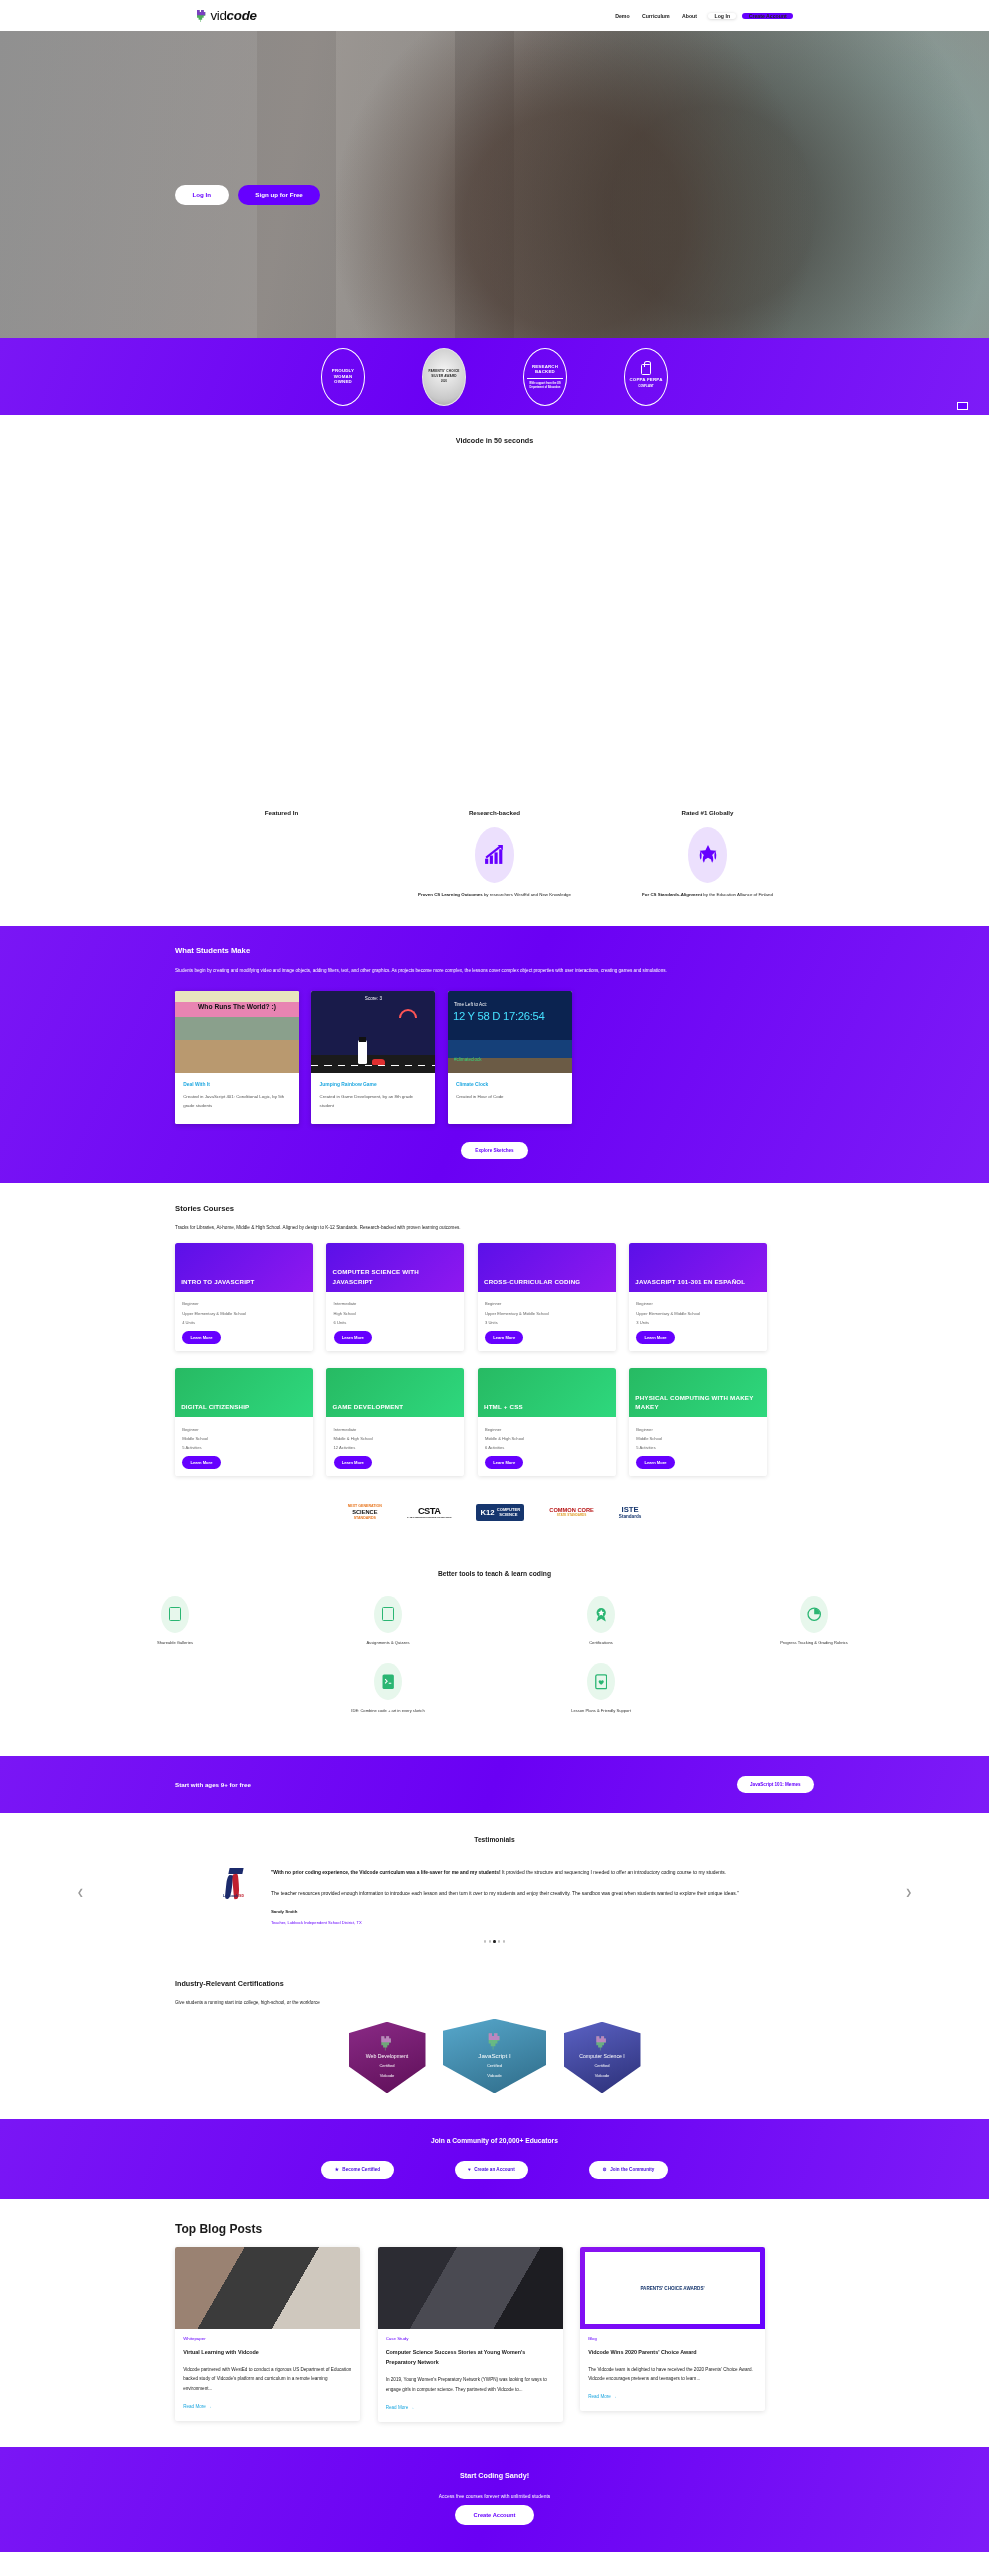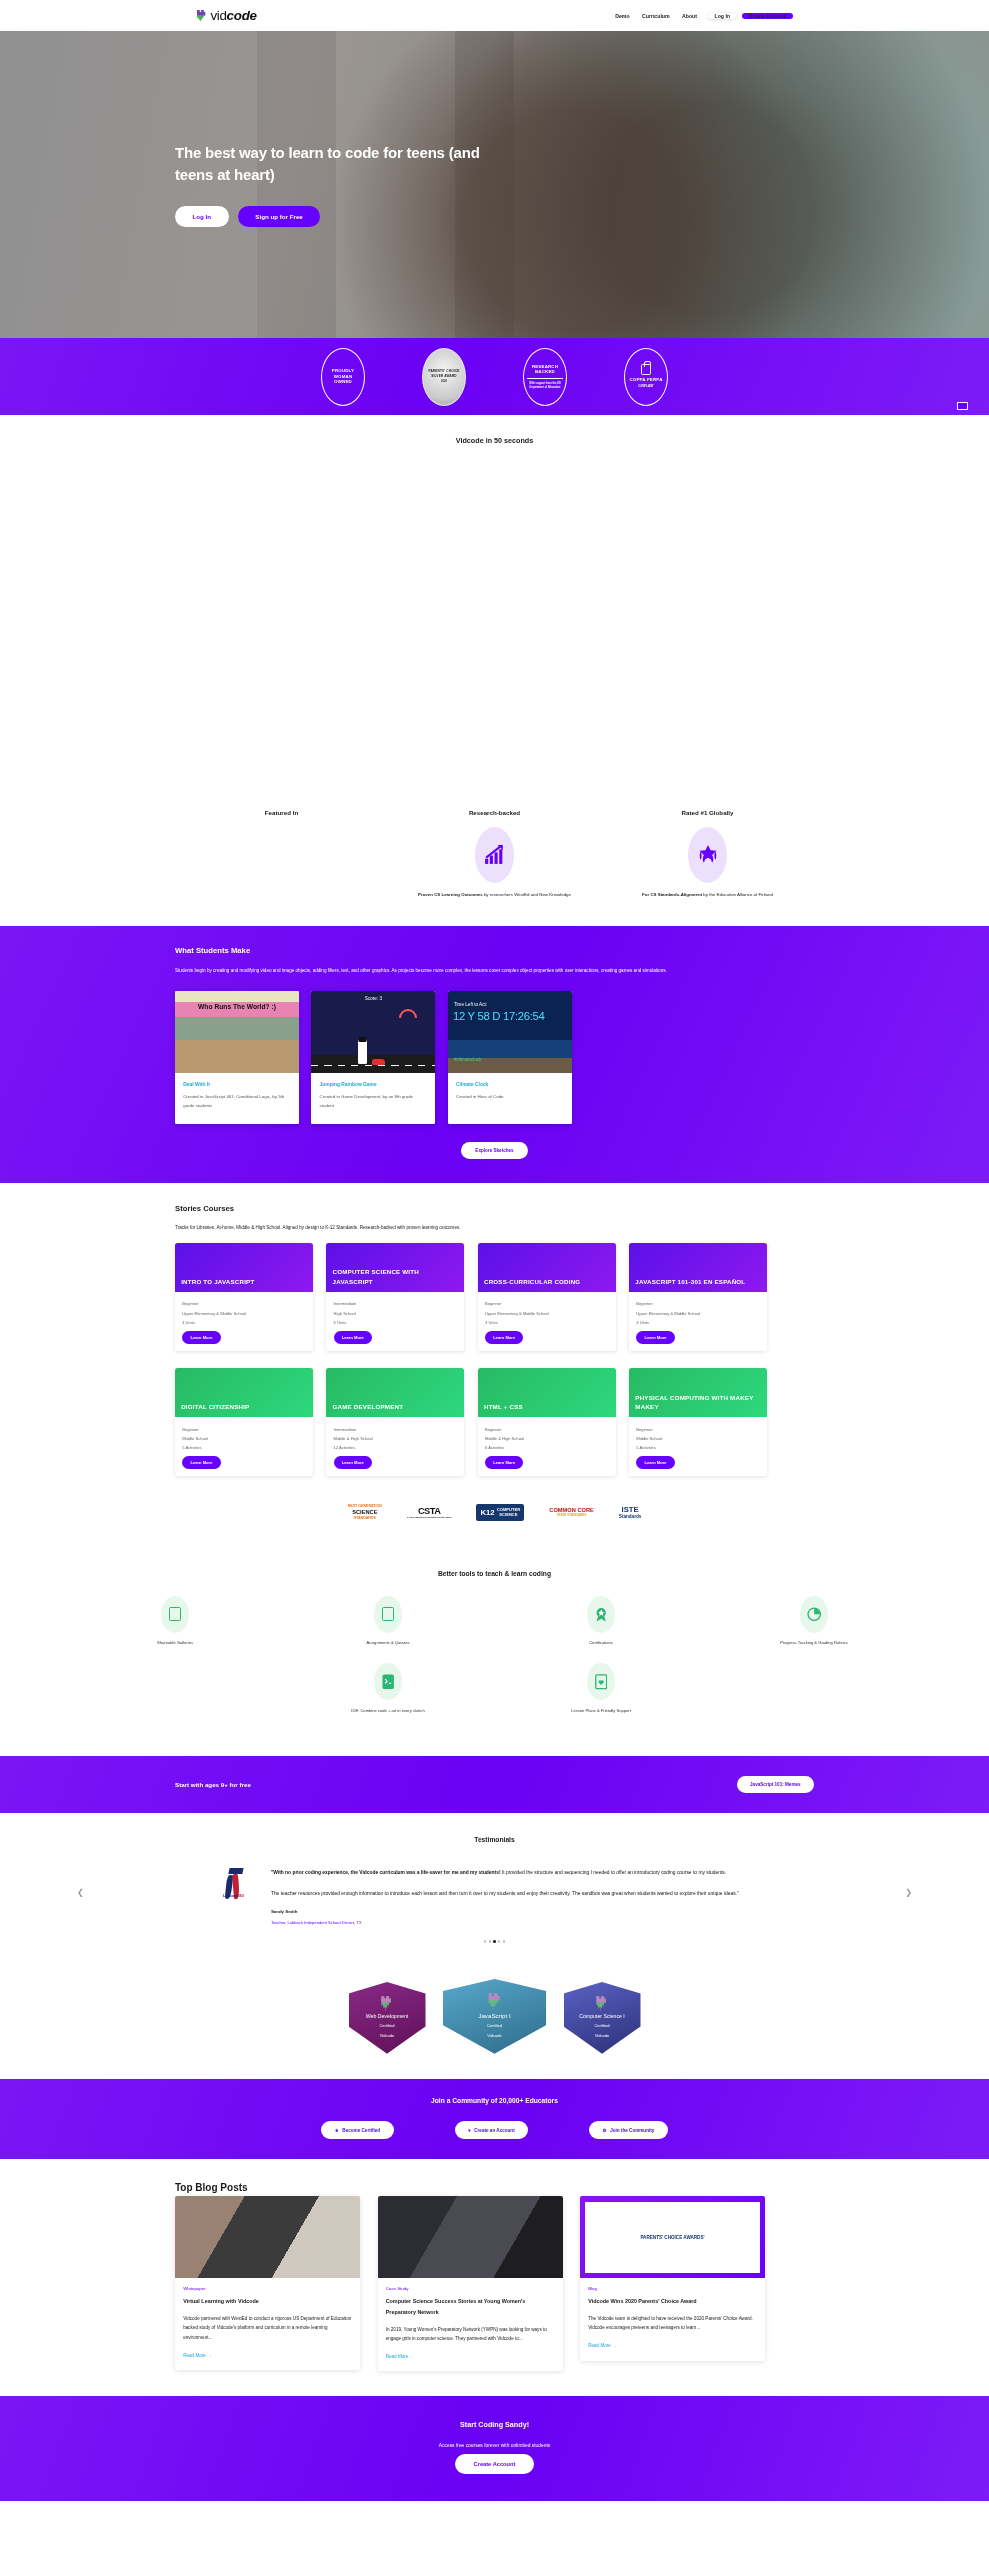--- a/index.html
+++ b/index.html
@@ -178,21 +178,21 @@
   .sh-v{font-size:4.1px;margin-top:5.2px;}
 
   
   .community{background:linear-gradient(110deg,#7a16f5,#6a00f4 50%,#7d1bf7);padding:17.5px 0 20.6px;text-align:center;}
   .community h2{color:#fff;font-size:6.7px;font-weight:800;margin-bottom:17.5px;}
   .comm-btns{display:flex;justify-content:center;gap:61px;}
   .comm-btns a{background:#fff;color:#4a0fe0;font-size:4.6px;font-weight:700;border-radius:12.4px;padding:6.2px 13.4px;text-decoration:none;display:inline-flex;align-items:center;gap:3.6px;}
 
   
   .blog{padding:23px 0 25px;}
-  .blog h2{font-size:10px;font-weight:800;margin-bottom:3px;}
+  .blog h2{font-size:12px;font-weight:800;margin-bottom:11px;}
   .blogrow{display:flex;gap:17.5px;align-items:flex-start;}
   .bcard{width:185px;background:#fff;border-radius:2.1px;box-shadow:0 1px 5.2px rgba(0,0,0,.12);overflow:hidden;}
   .bcard .img{height:82px;}
   .bi1{background:linear-gradient(120deg,#9a8272 0 30%,#3b3b3b 30% 62%,#cfc8be 62% 100%);}
   .bi2{background:linear-gradient(120deg,#2c2c33 0 34%,#4a4a52 34% 70%,#1d1d22 70% 100%);}
   .bi3{background:linear-gradient(135deg,#8a14f0,#6600ff);padding:5.2px;}
   .bi3 .inner{background:#fff;height:100%;display:flex;align-items:center;justify-content:center;font-size:4.6px;color:#16366e;font-weight:700;text-align:center;line-height:1.6;}
   .bcard .body{padding:7.2px 8.2px 11.3px;}
   .tagl{color:#6600ff;font-size:4.4px;margin-bottom:5.2px;}
   .btitle{font-size:5.4px;font-weight:800;line-height:2;margin-bottom:7.2px;}
@@ -223,21 +223,20 @@
     <a href="#">Curriculum</a>
     <a href="#">About</a>
     <a href="#" class="btn-login">Log In</a>
     <a href="#" class="btn-create">Create Account</a>
   </div>
 </div>
 
 <div class="hero">
   <div class="photo"></div>
   <div class="hero-inner">
-    <h1>The best way to learn to code for teens (and teens at heart)</h1>
     <div class="hero-btns">
       <a href="#" class="b-white">Log In</a>
       <a href="#" class="b-purple">Sign up for Free</a>
     </div>
   </div>
 </div>
 
 <div class="badgebar">
   <div class="badge">
     <span class="t">PROUDLY WOMAN OWNED</span>
@@ -524,20 +523,24 @@
   <div class="dots">
     <span class="dot"></span>
     <span class="dot"></span>
     <span class="dot on"></span>
     <span class="dot"></span>
     <span class="dot"></span>
   </div>
 </div>
 
 <div class="certs">
+  <div class="wrap">
+    <h2>Industry-Relevant Certifications</h2>
+    <p class="lead">Give students a running start into college, high-school, or the workforce</p>
+  </div>
   <div class="shields">
     <div class="shield a">
       <div class="sh-body">
         <span class="sh-heart">
           <svg width="13.4" height="15.5" viewBox="0 0 22 26">
               <path d="M2 2h5v4h3V2h5v4h3v7h-3v4h-3v4h-3v5H8v-5H5v-4H2z" fill="#6fbf7a" opacity=".85"></path>
               <path d="M2 2h5v4h3V2h5v4h3v6H2z" fill="#d07ad0" opacity=".8"></path>
             </svg>
         </span>
         <div class="sh-t">Web Development</div>

